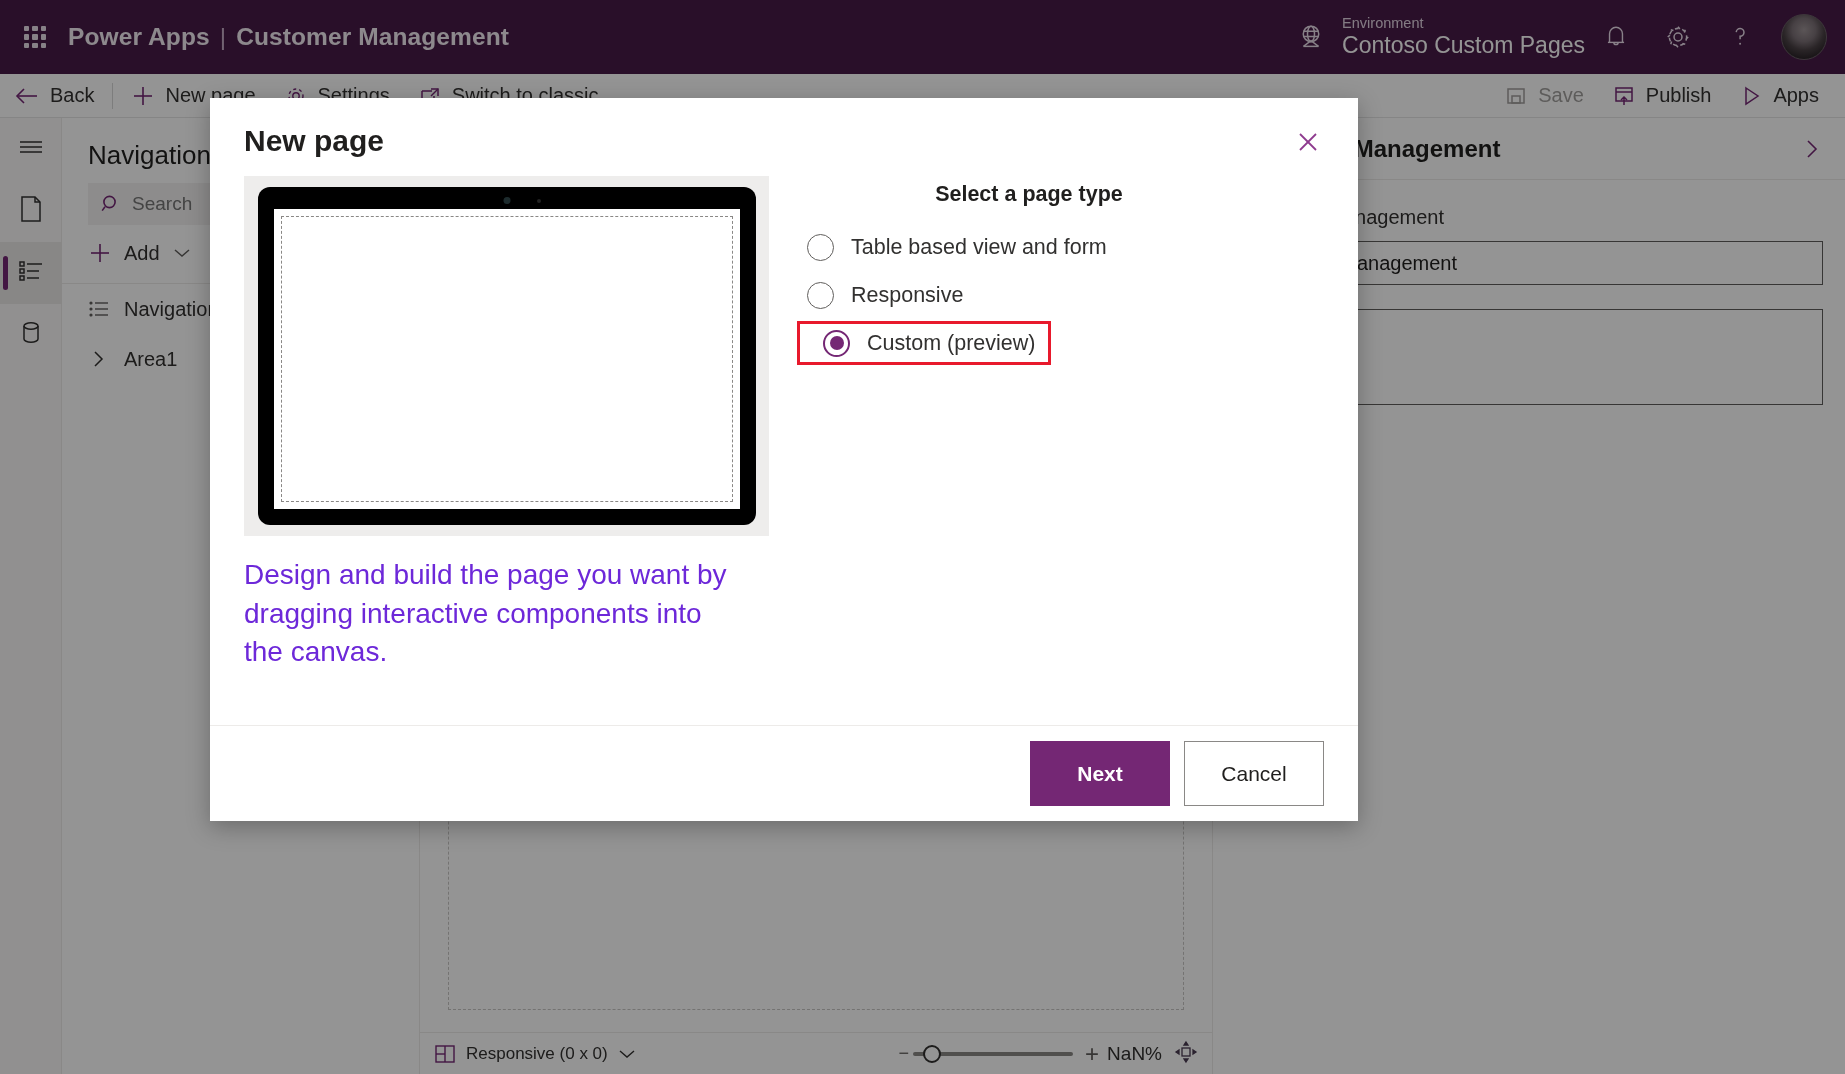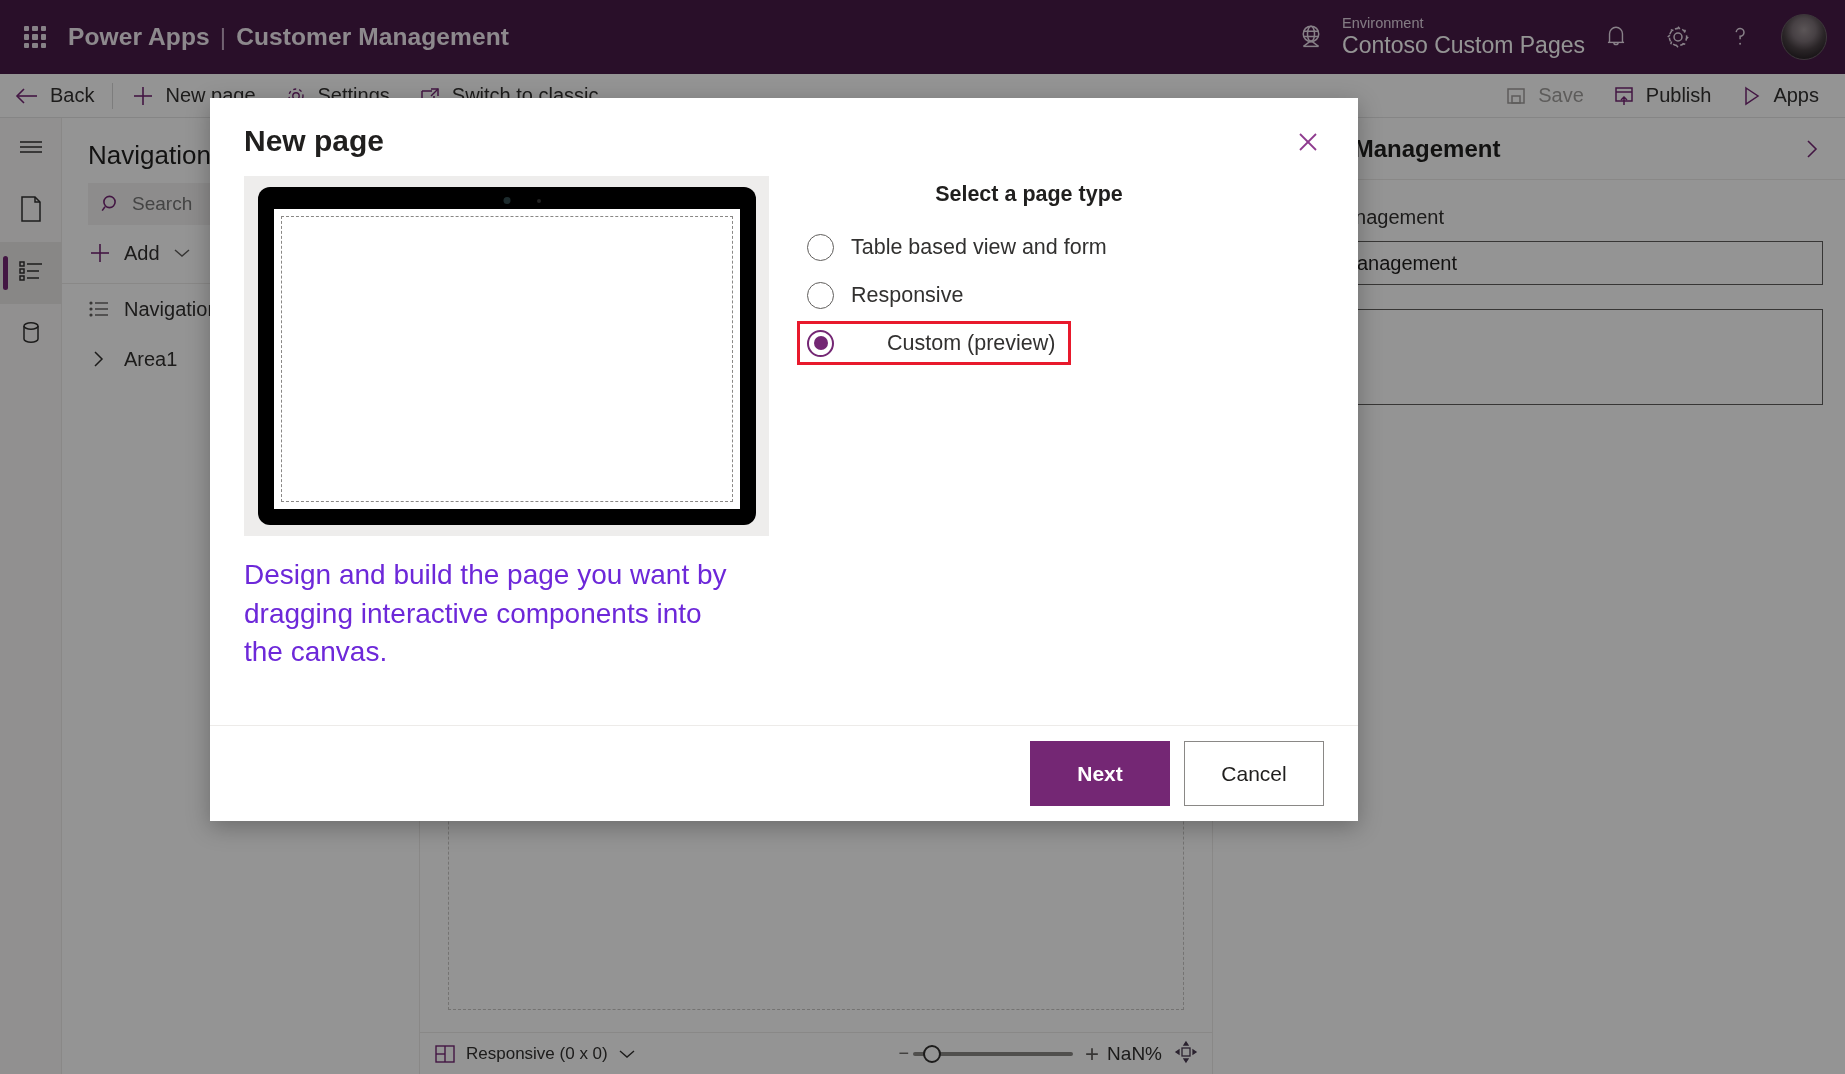--- a/index.html
+++ b/index.html
@@ -213,21 +213,21 @@
     margin-top: 20px; font-size: 28px; line-height: 1.38; color: #6d28d9;
     max-width: 500px;
   }
   .dlg-right { padding-left: 28px; padding-top: 6px; text-align: right; }
   .sel-label { font-size: 21.5px; font-weight: bold; color: #201f1e; margin-bottom: 18px; }
   .radio-row {
     display: flex; align-items: center; height: 44px; margin-bottom: 4px; cursor: pointer;
     padding-left: 10px; padding-right: 16px; width: fit-content;
   }
   .radio-row.highlight {
-    border: 3px solid #e8192c; padding-left: 7px; padding-right: 13px; gap: 36px;
+    border: 3px solid #e8192c; padding-left: 23px; padding-right: 13px;
   }
   .radio-dot {
     width: 27px; height: 27px; border-radius: 50%; border: 1.8px solid #605e5c;
     margin-right: 17px; flex: 0 0 auto; position: relative; background: #ffffff;
   }
   .radio-row.checked .radio-dot { border-color: #742774; border-width: 2px; }
   .radio-row.checked .radio-dot::after {
     content: ""; position: absolute; left: 50%; top: 50%; transform: translate(-50%,-50%);
     width: 14px; height: 14px; border-radius: 50%; background: #742774;
   }

